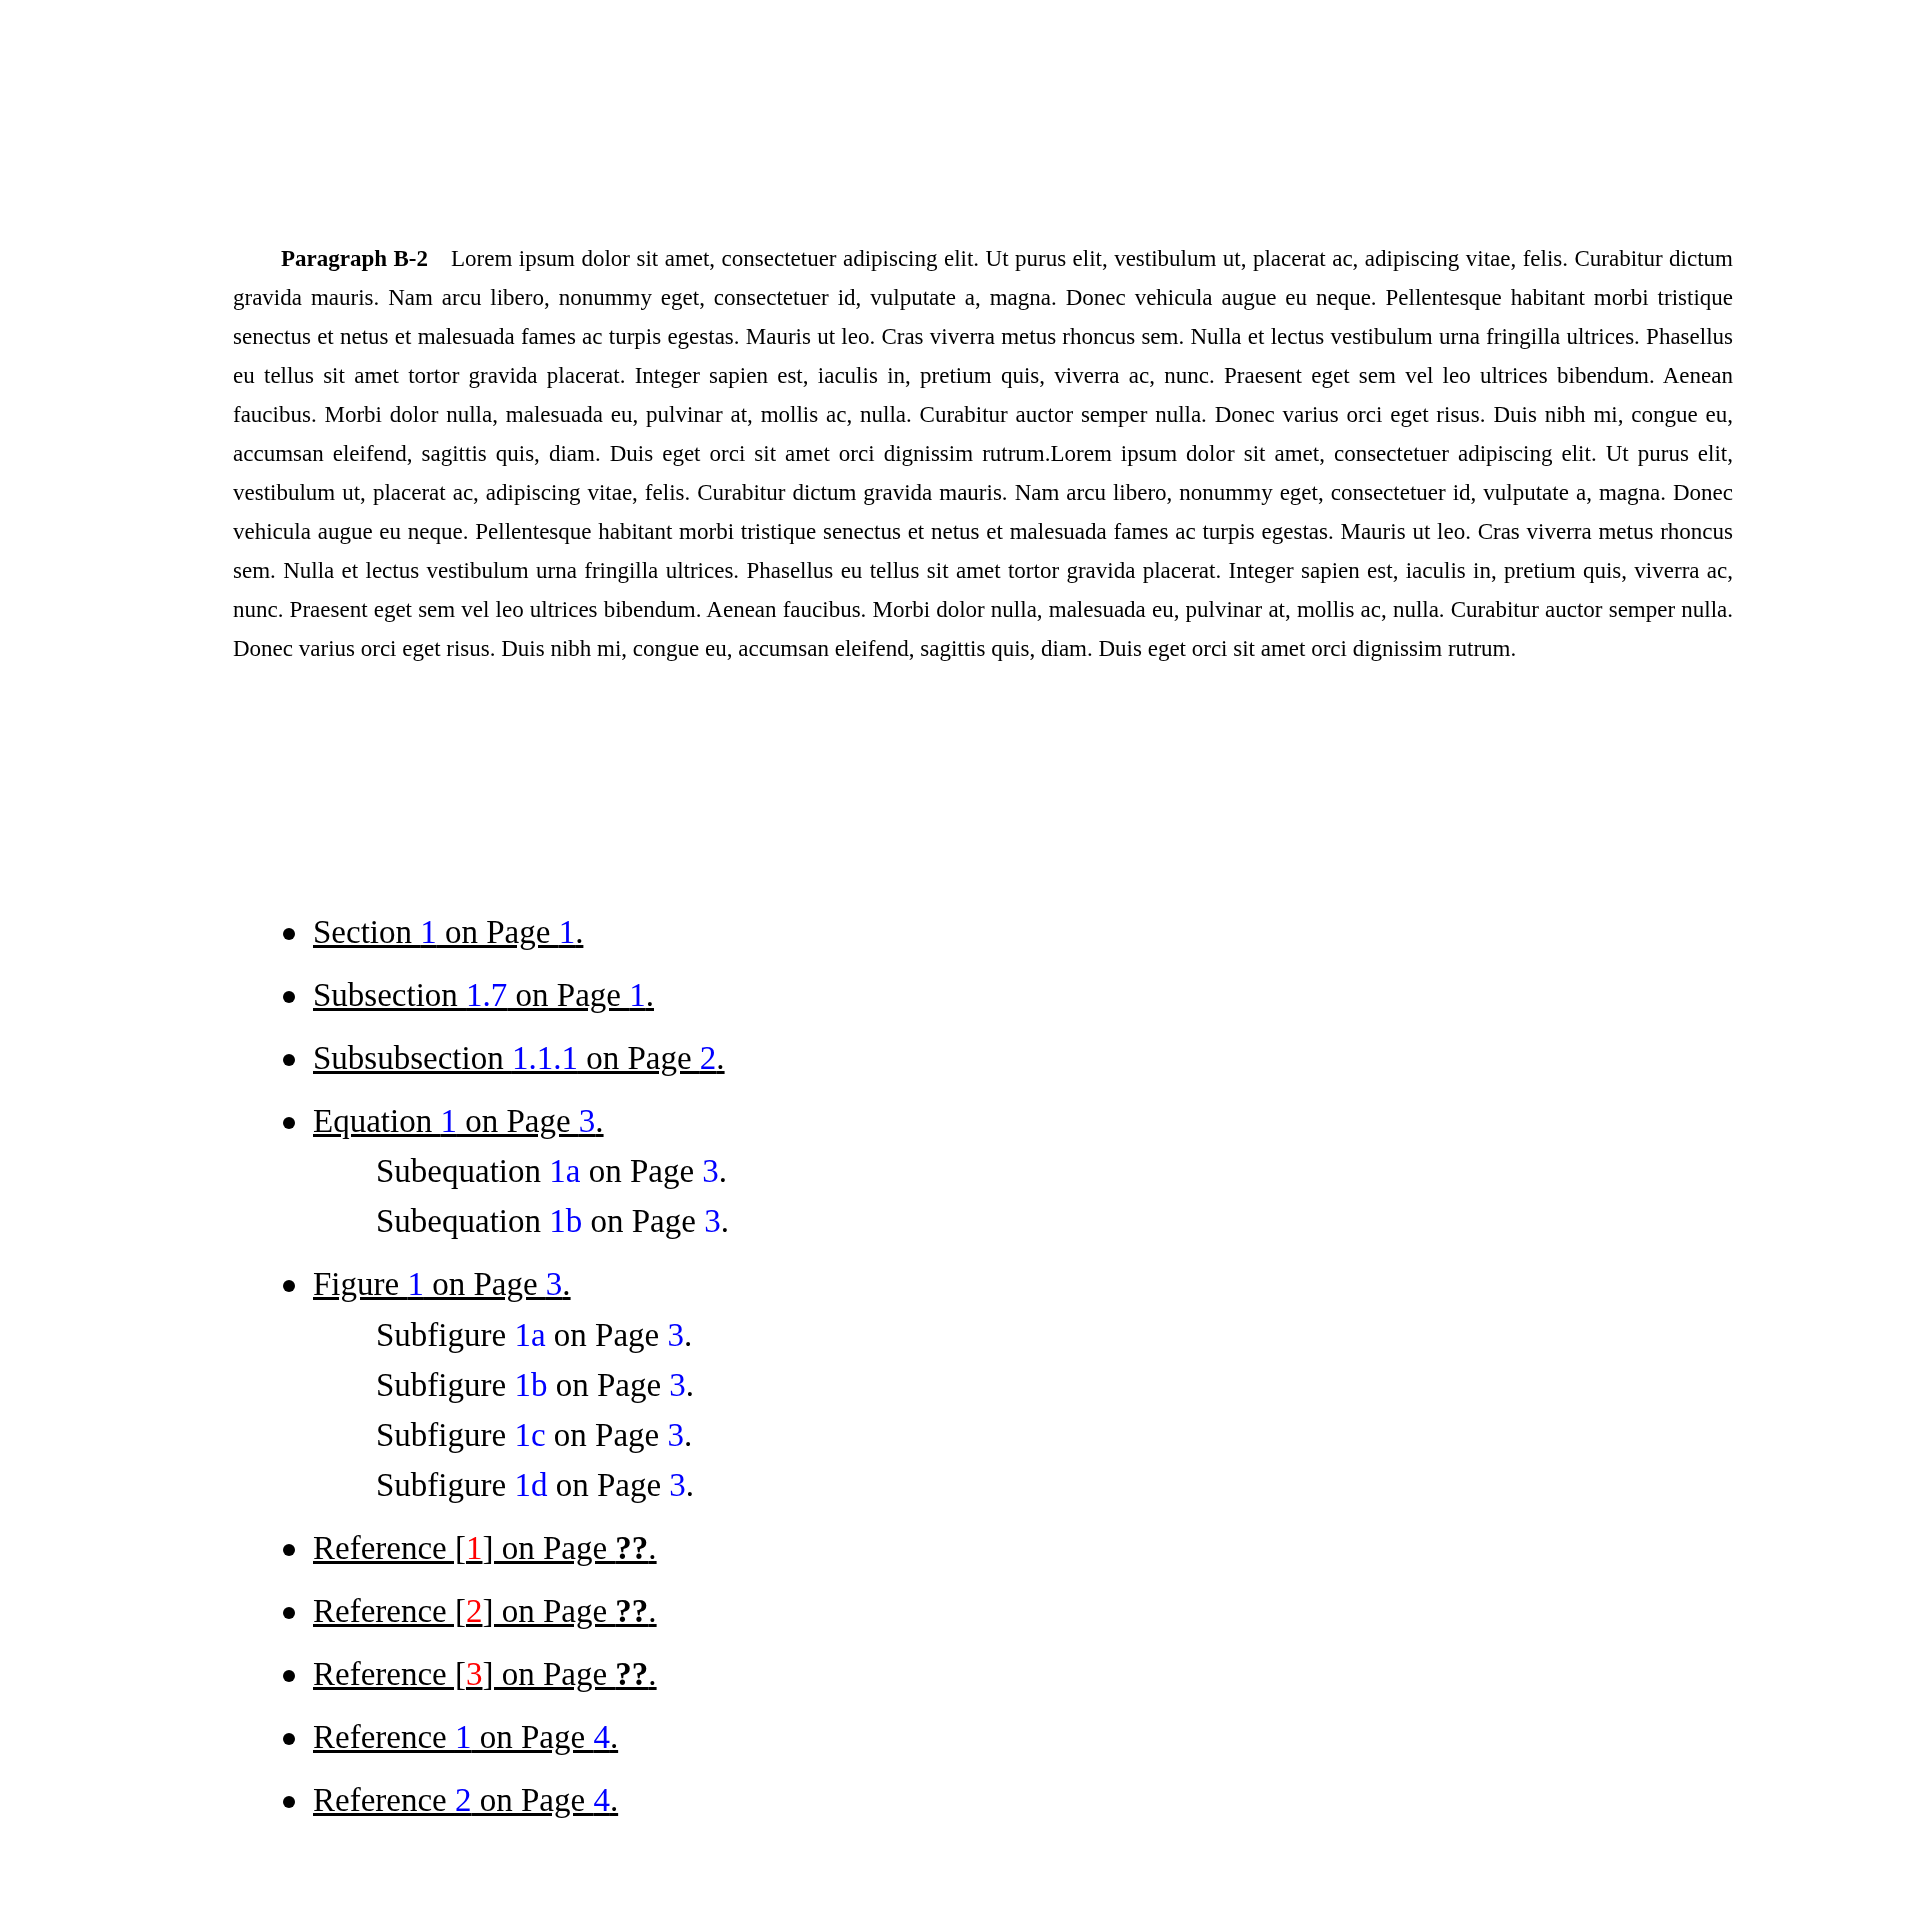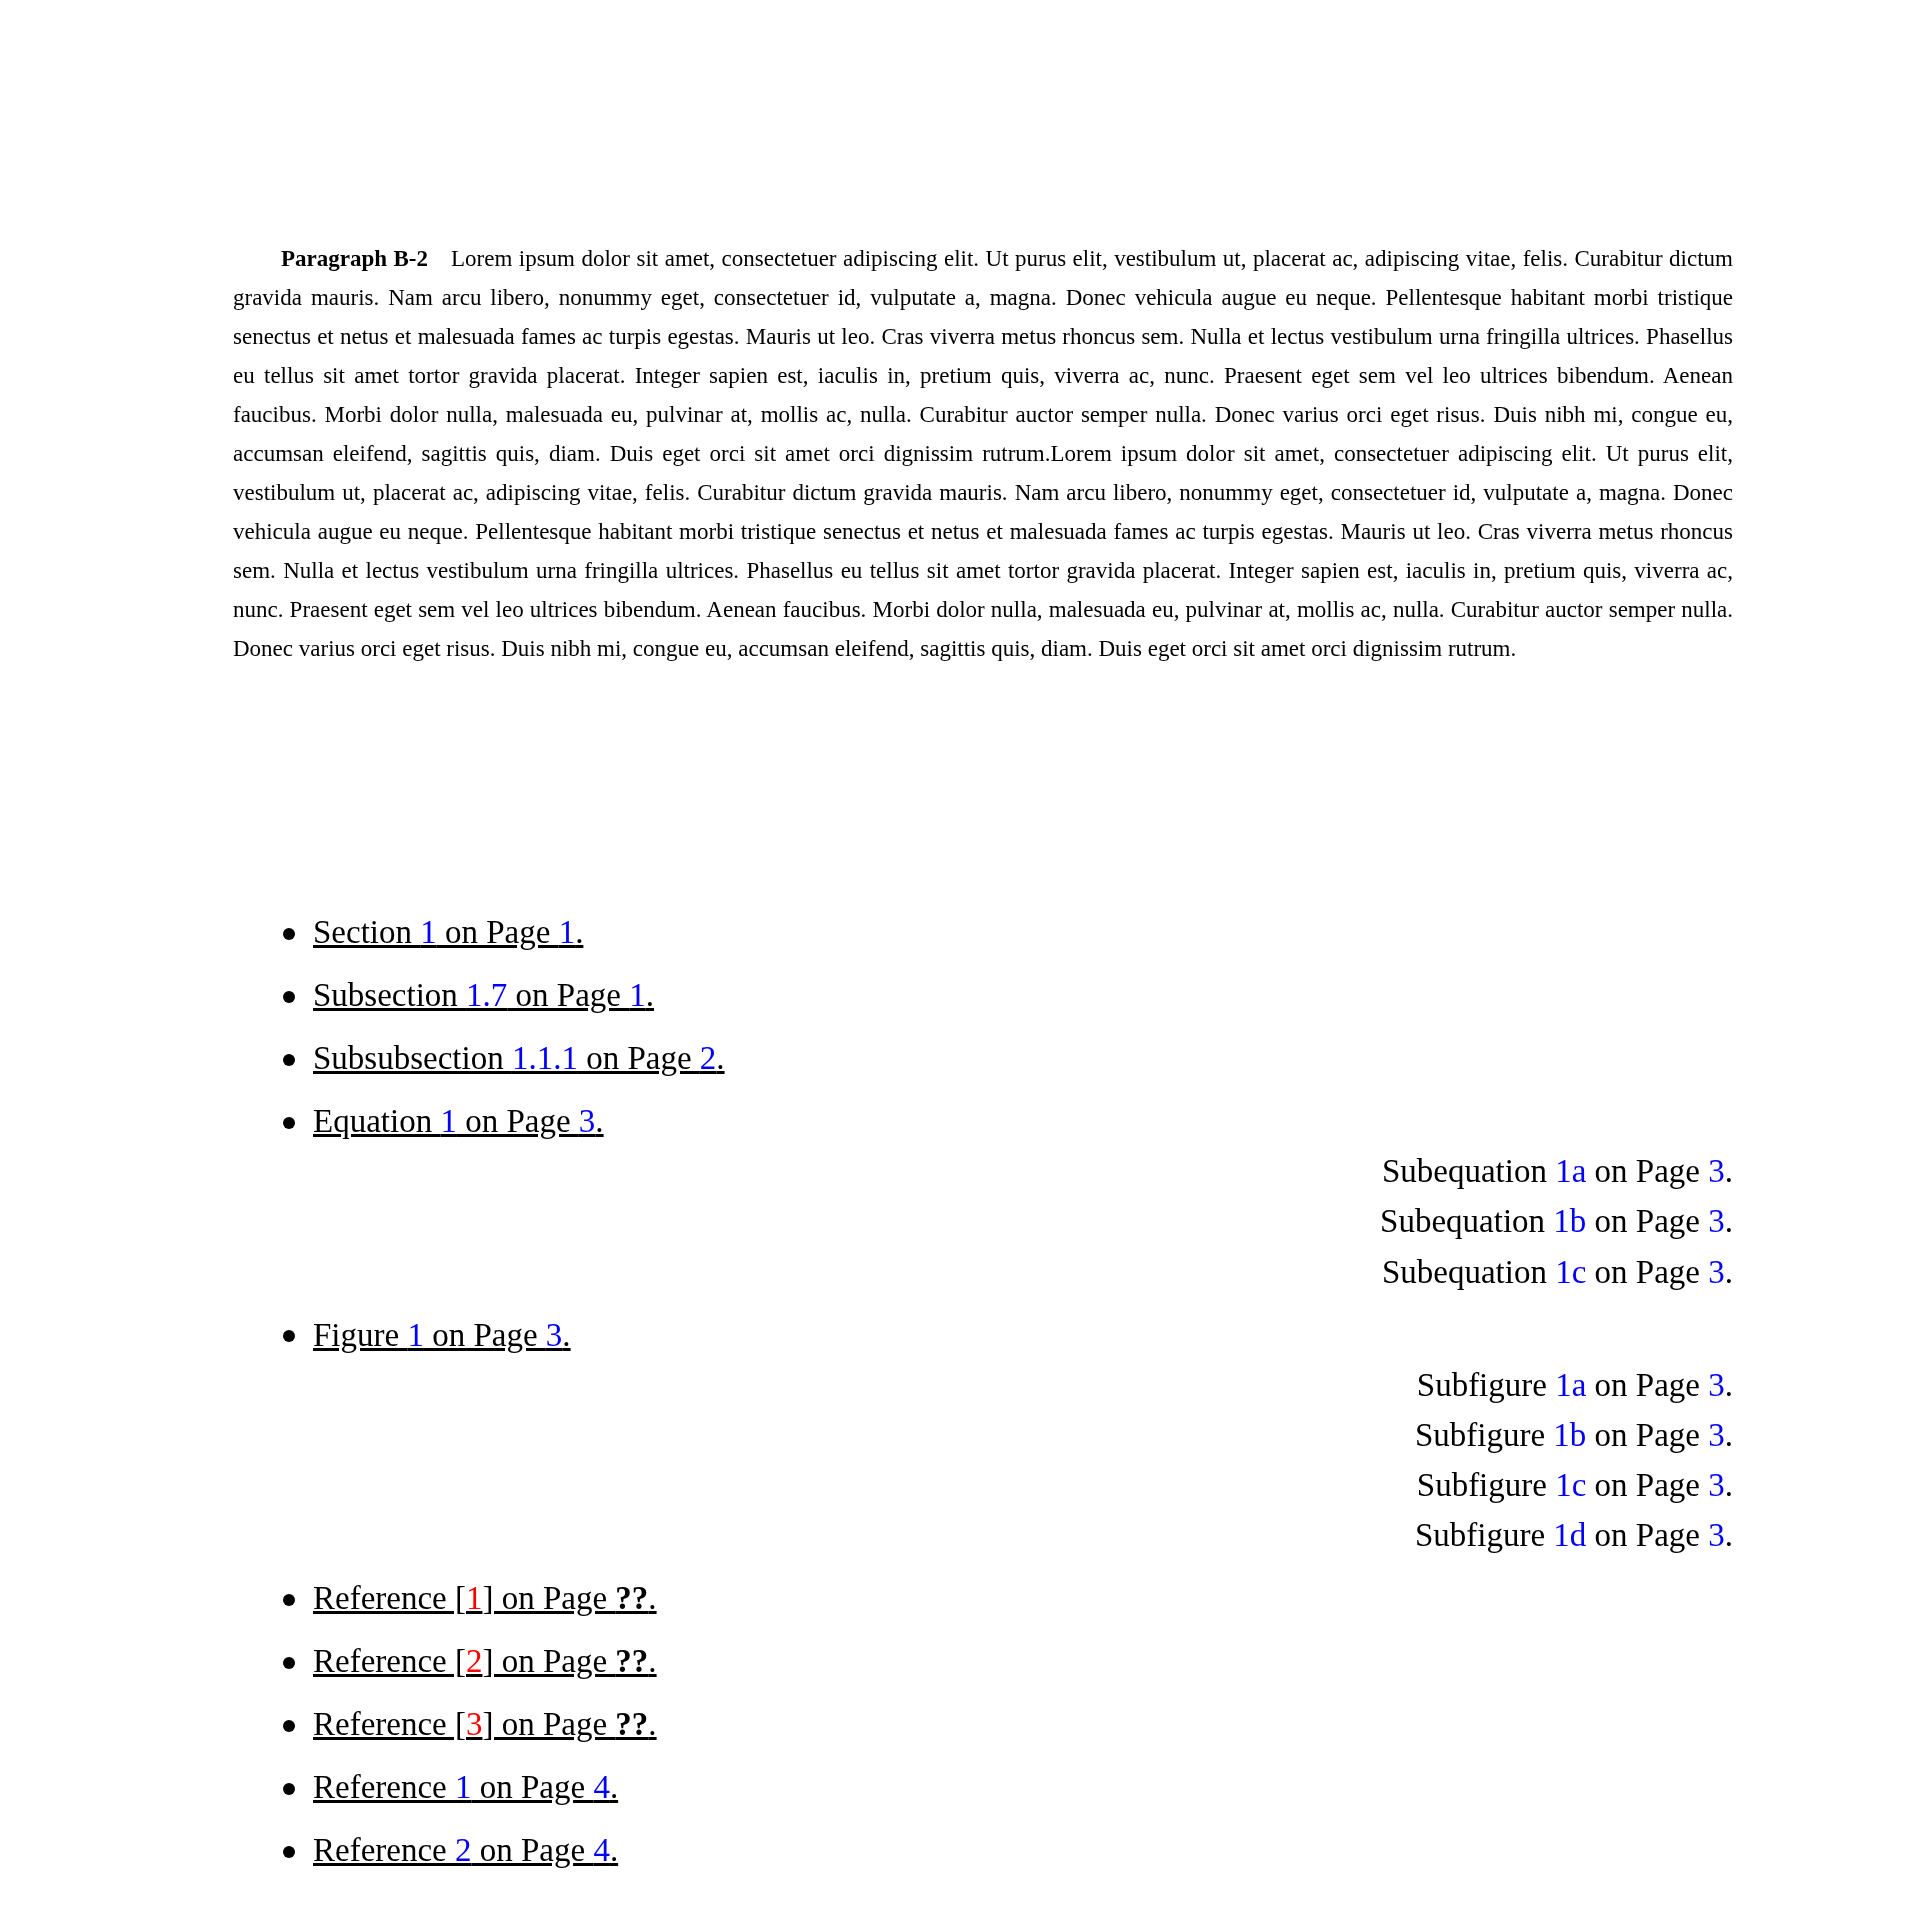--- a/index.html
+++ b/index.html
@@ -44,21 +44,20 @@
     position: relative;
   }
   .item.bullet {
     padding-left: 80px;
     margin-top: 24px;
     text-decoration: underline;
   }
   .item.sub {
     padding-left: 143px;
     margin-top: 11.2px;
-    text-align: right;
   }
   .item:first-child {
     margin-top: 0;
   }
   .bullet-dot {
     position: absolute;
     left: 50px;
     top: 14.6px;
     width: 12.3px;
     height: 12.3px;
@@ -84,21 +83,20 @@
     <span class="para-heading">Paragraph B-2</span><span>Lorem ipsum dolor sit amet, consectetuer adipiscing elit. Ut purus elit, vestibulum ut, placerat ac, adipiscing vitae, felis. Curabitur dictum gravida mauris. Nam arcu libero, nonummy eget, consectetuer id, vulputate a, magna. Donec vehicula augue eu neque. Pellentesque habitant morbi tristique senectus et netus et malesuada fames ac turpis egestas. Mauris ut leo. Cras viverra metus rhoncus sem. Nulla et lectus vestibulum urna fringilla ultrices. Phasellus eu tellus sit amet tortor gravida placerat. Integer sapien est, iaculis in, pretium quis, viverra ac, nunc. Praesent eget sem vel leo ultrices bibendum. Aenean faucibus. Morbi dolor nulla, malesuada eu, pulvinar at, mollis ac, nulla. Curabitur auctor semper nulla. Donec varius orci eget risus. Duis nibh mi, congue eu, accumsan eleifend, sagittis quis, diam. Duis eget orci sit amet orci dignissim rutrum.Lorem ipsum dolor sit amet, consectetuer adipiscing elit. Ut purus elit, vestibulum ut, placerat ac, adipiscing vitae, felis. Curabitur dictum gravida mauris. Nam arcu libero, nonummy eget, consectetuer id, vulputate a, magna. Donec vehicula augue eu neque. Pellentesque habitant morbi tristique senectus et netus et malesuada fames ac turpis egestas. Mauris ut leo. Cras viverra metus rhoncus sem. Nulla et lectus vestibulum urna fringilla ultrices. Phasellus eu tellus sit amet tortor gravida placerat. Integer sapien est, iaculis in, pretium quis, viverra ac, nunc. Praesent eget sem vel leo ultrices bibendum. Aenean faucibus. Morbi dolor nulla, malesuada eu, pulvinar at, mollis ac, nulla. Curabitur auctor semper nulla. Donec varius orci eget risus. Duis nibh mi, congue eu, accumsan eleifend, sagittis quis, diam. Duis eget orci sit amet orci dignissim rutrum.</span>
   </div>
 
   <div class="ref-list">
       <div class="item bullet"><span class="bullet-dot"></span><span>Section </span><span class="ref-link">1</span><span> on Page </span><span class="ref-link">1</span><span>.</span></div>
       <div class="item bullet"><span class="bullet-dot"></span><span>Subsection </span><span class="ref-link">1.7</span><span> on Page </span><span class="ref-link">1</span><span>.</span></div>
       <div class="item bullet"><span class="bullet-dot"></span><span>Subsubsection </span><span class="ref-link">1.1.1</span><span> on Page </span><span class="ref-link">2</span><span>.</span></div>
       <div class="item bullet"><span class="bullet-dot"></span><span>Equation </span><span class="ref-link">1</span><span> on Page </span><span class="ref-link">3</span><span>.</span></div>
       <div class="item sub"><span>Subequation </span><span class="ref-link">1a</span><span> on Page </span><span class="ref-link">3</span><span>.</span></div>
       <div class="item sub"><span>Subequation </span><span class="ref-link">1b</span><span> on Page </span><span class="ref-link">3</span><span>.</span></div>
-      <div class="item sub"><span>Subequation </span><span class="ref-link">1c</span><span> on Page </span><span class="ref-link">3</span><span>.</span></div>
       <div class="item bullet"><span class="bullet-dot"></span><span>Figure </span><span class="ref-link">1</span><span> on Page </span><span class="ref-link">3</span><span>.</span></div>
       <div class="item sub"><span>Subfigure </span><span class="ref-link">1a</span><span> on Page </span><span class="ref-link">3</span><span>.</span></div>
       <div class="item sub"><span>Subfigure </span><span class="ref-link">1b</span><span> on Page </span><span class="ref-link">3</span><span>.</span></div>
       <div class="item sub"><span>Subfigure </span><span class="ref-link">1c</span><span> on Page </span><span class="ref-link">3</span><span>.</span></div>
       <div class="item sub"><span>Subfigure </span><span class="ref-link">1d</span><span> on Page </span><span class="ref-link">3</span><span>.</span></div>
       <div class="item bullet"><span class="bullet-dot"></span><span>Reference [</span><span class="cite-link">1</span><span>] on Page </span><span class="unresolved">??</span><span>.</span></div>
       <div class="item bullet"><span class="bullet-dot"></span><span>Reference [</span><span class="cite-link">2</span><span>] on Page </span><span class="unresolved">??</span><span>.</span></div>
       <div class="item bullet"><span class="bullet-dot"></span><span>Reference [</span><span class="cite-link">3</span><span>] on Page </span><span class="unresolved">??</span><span>.</span></div>
       <div class="item bullet"><span class="bullet-dot"></span><span>Reference </span><span class="ref-link">1</span><span> on Page </span><span class="ref-link">4</span><span>.</span></div>
       <div class="item bullet"><span class="bullet-dot"></span><span>Reference </span><span class="ref-link">2</span><span> on Page </span><span class="ref-link">4</span><span>.</span></div>

